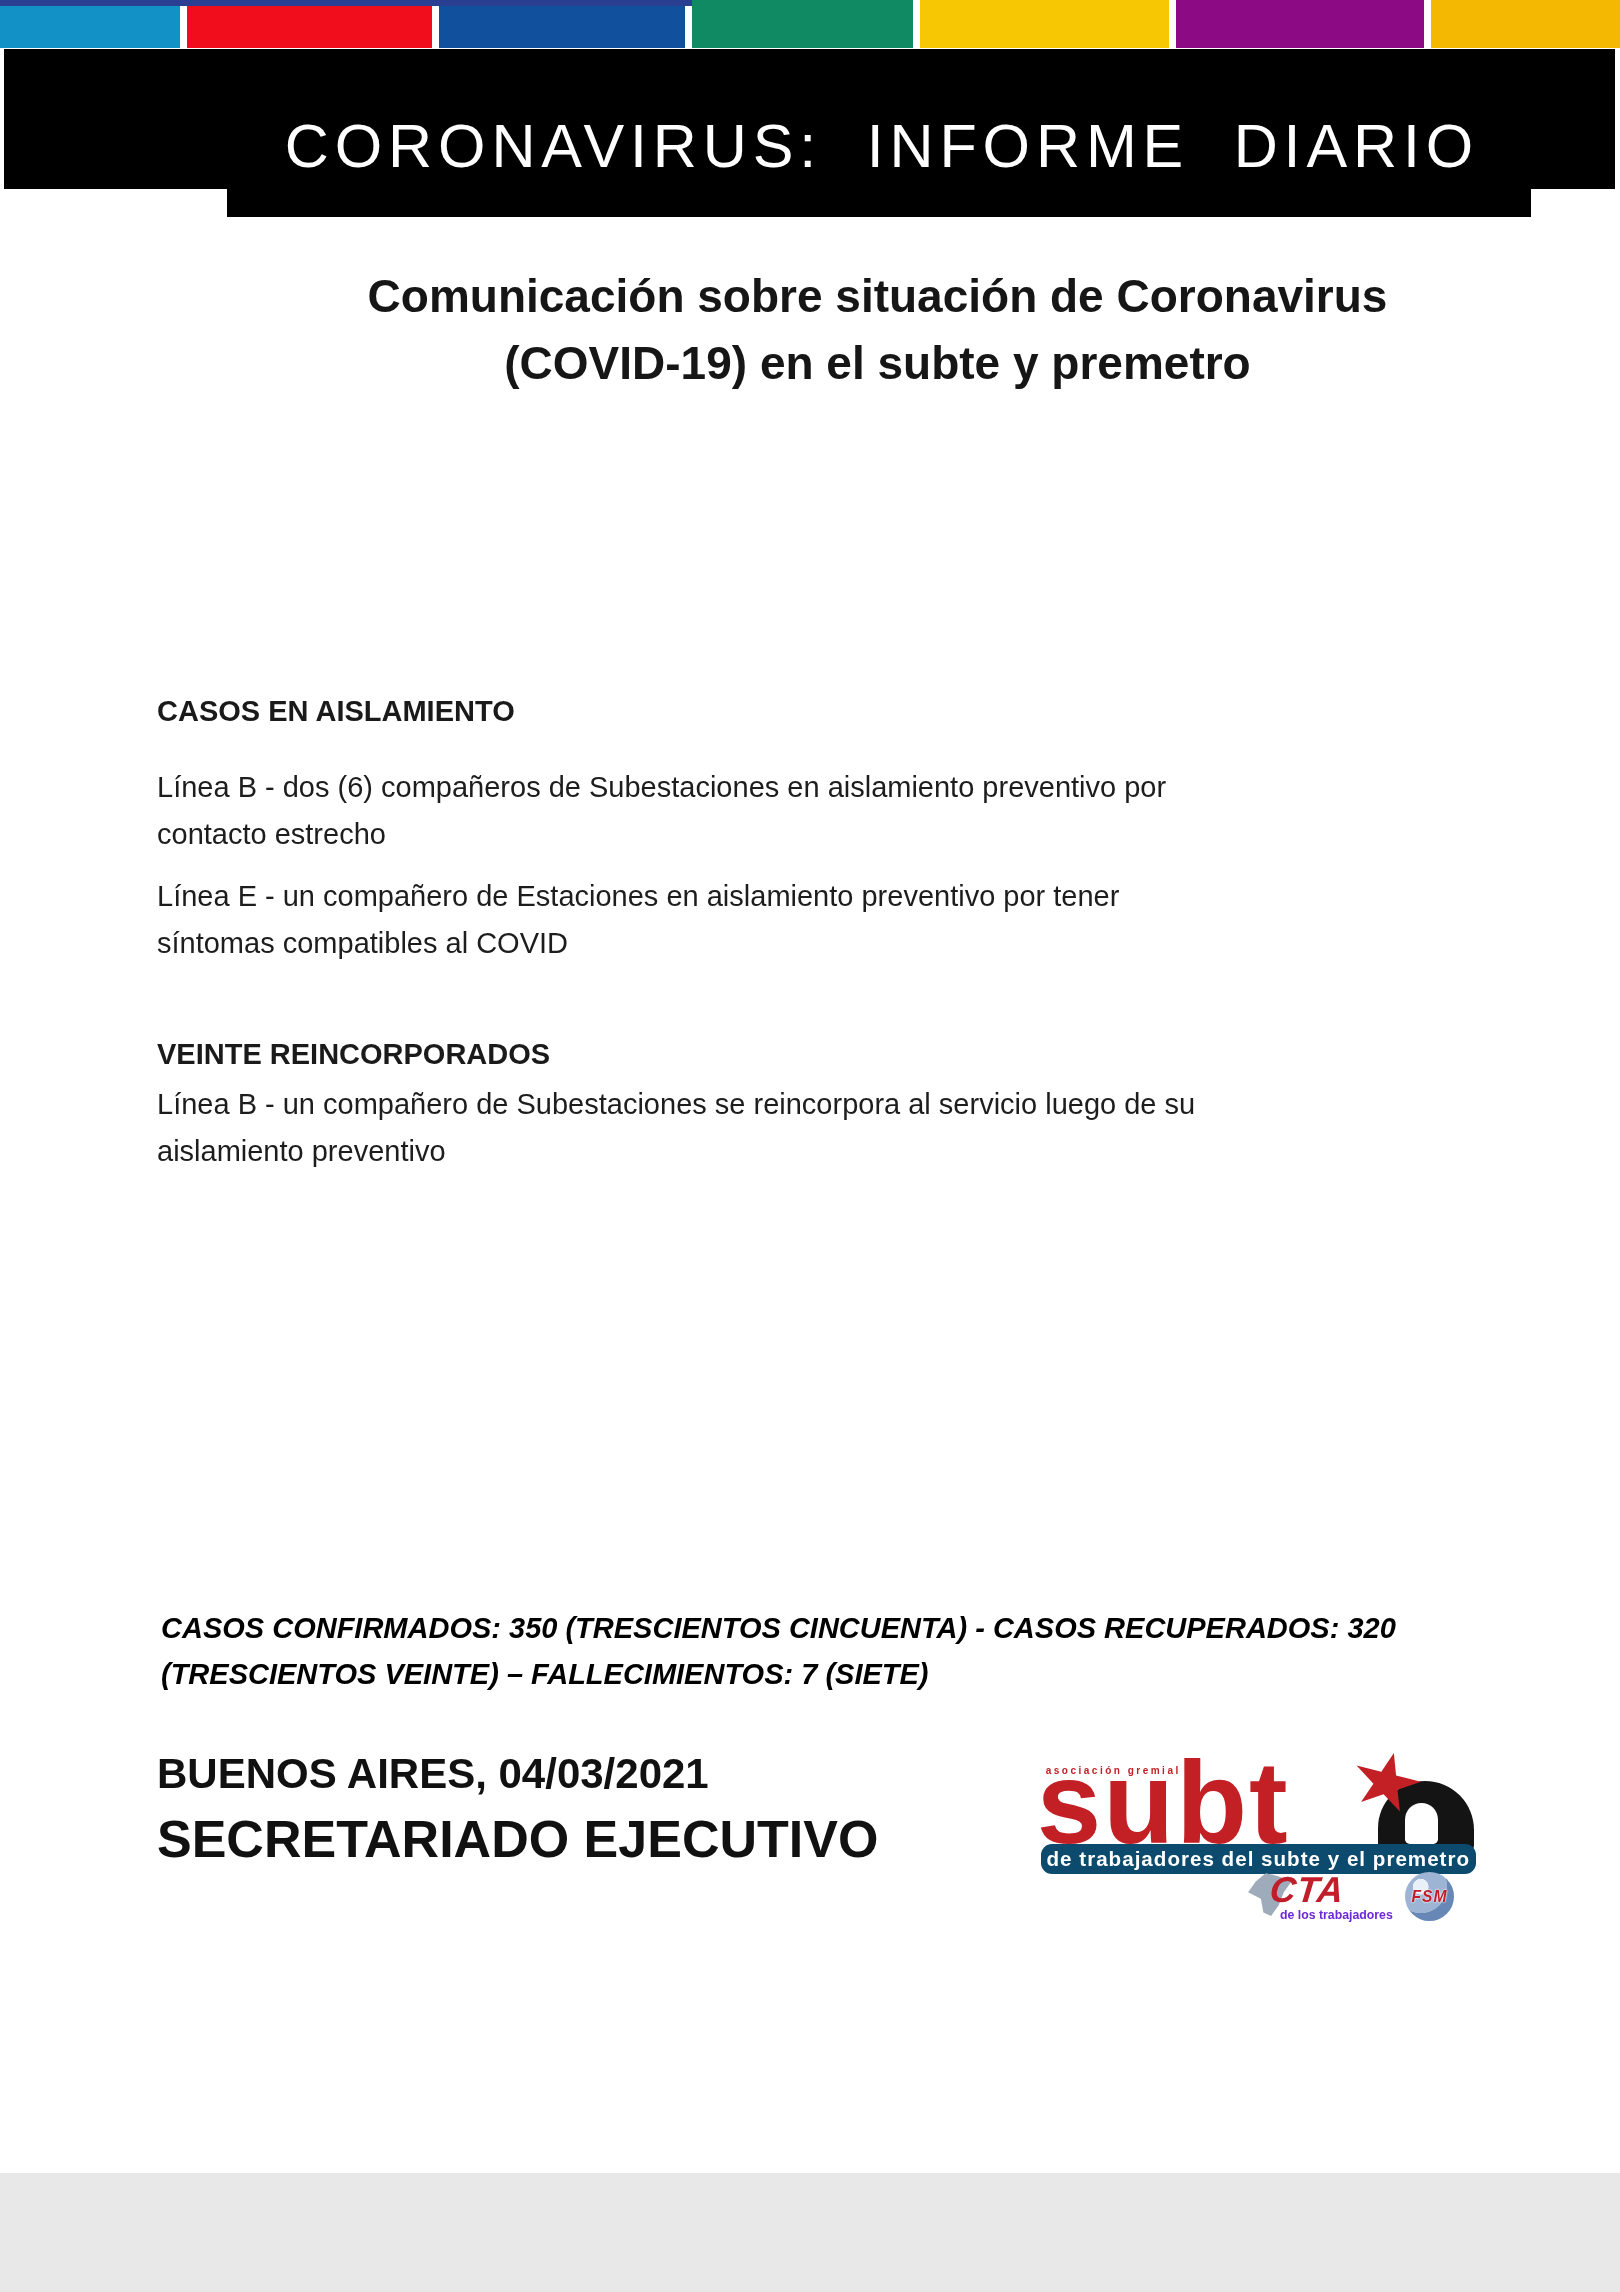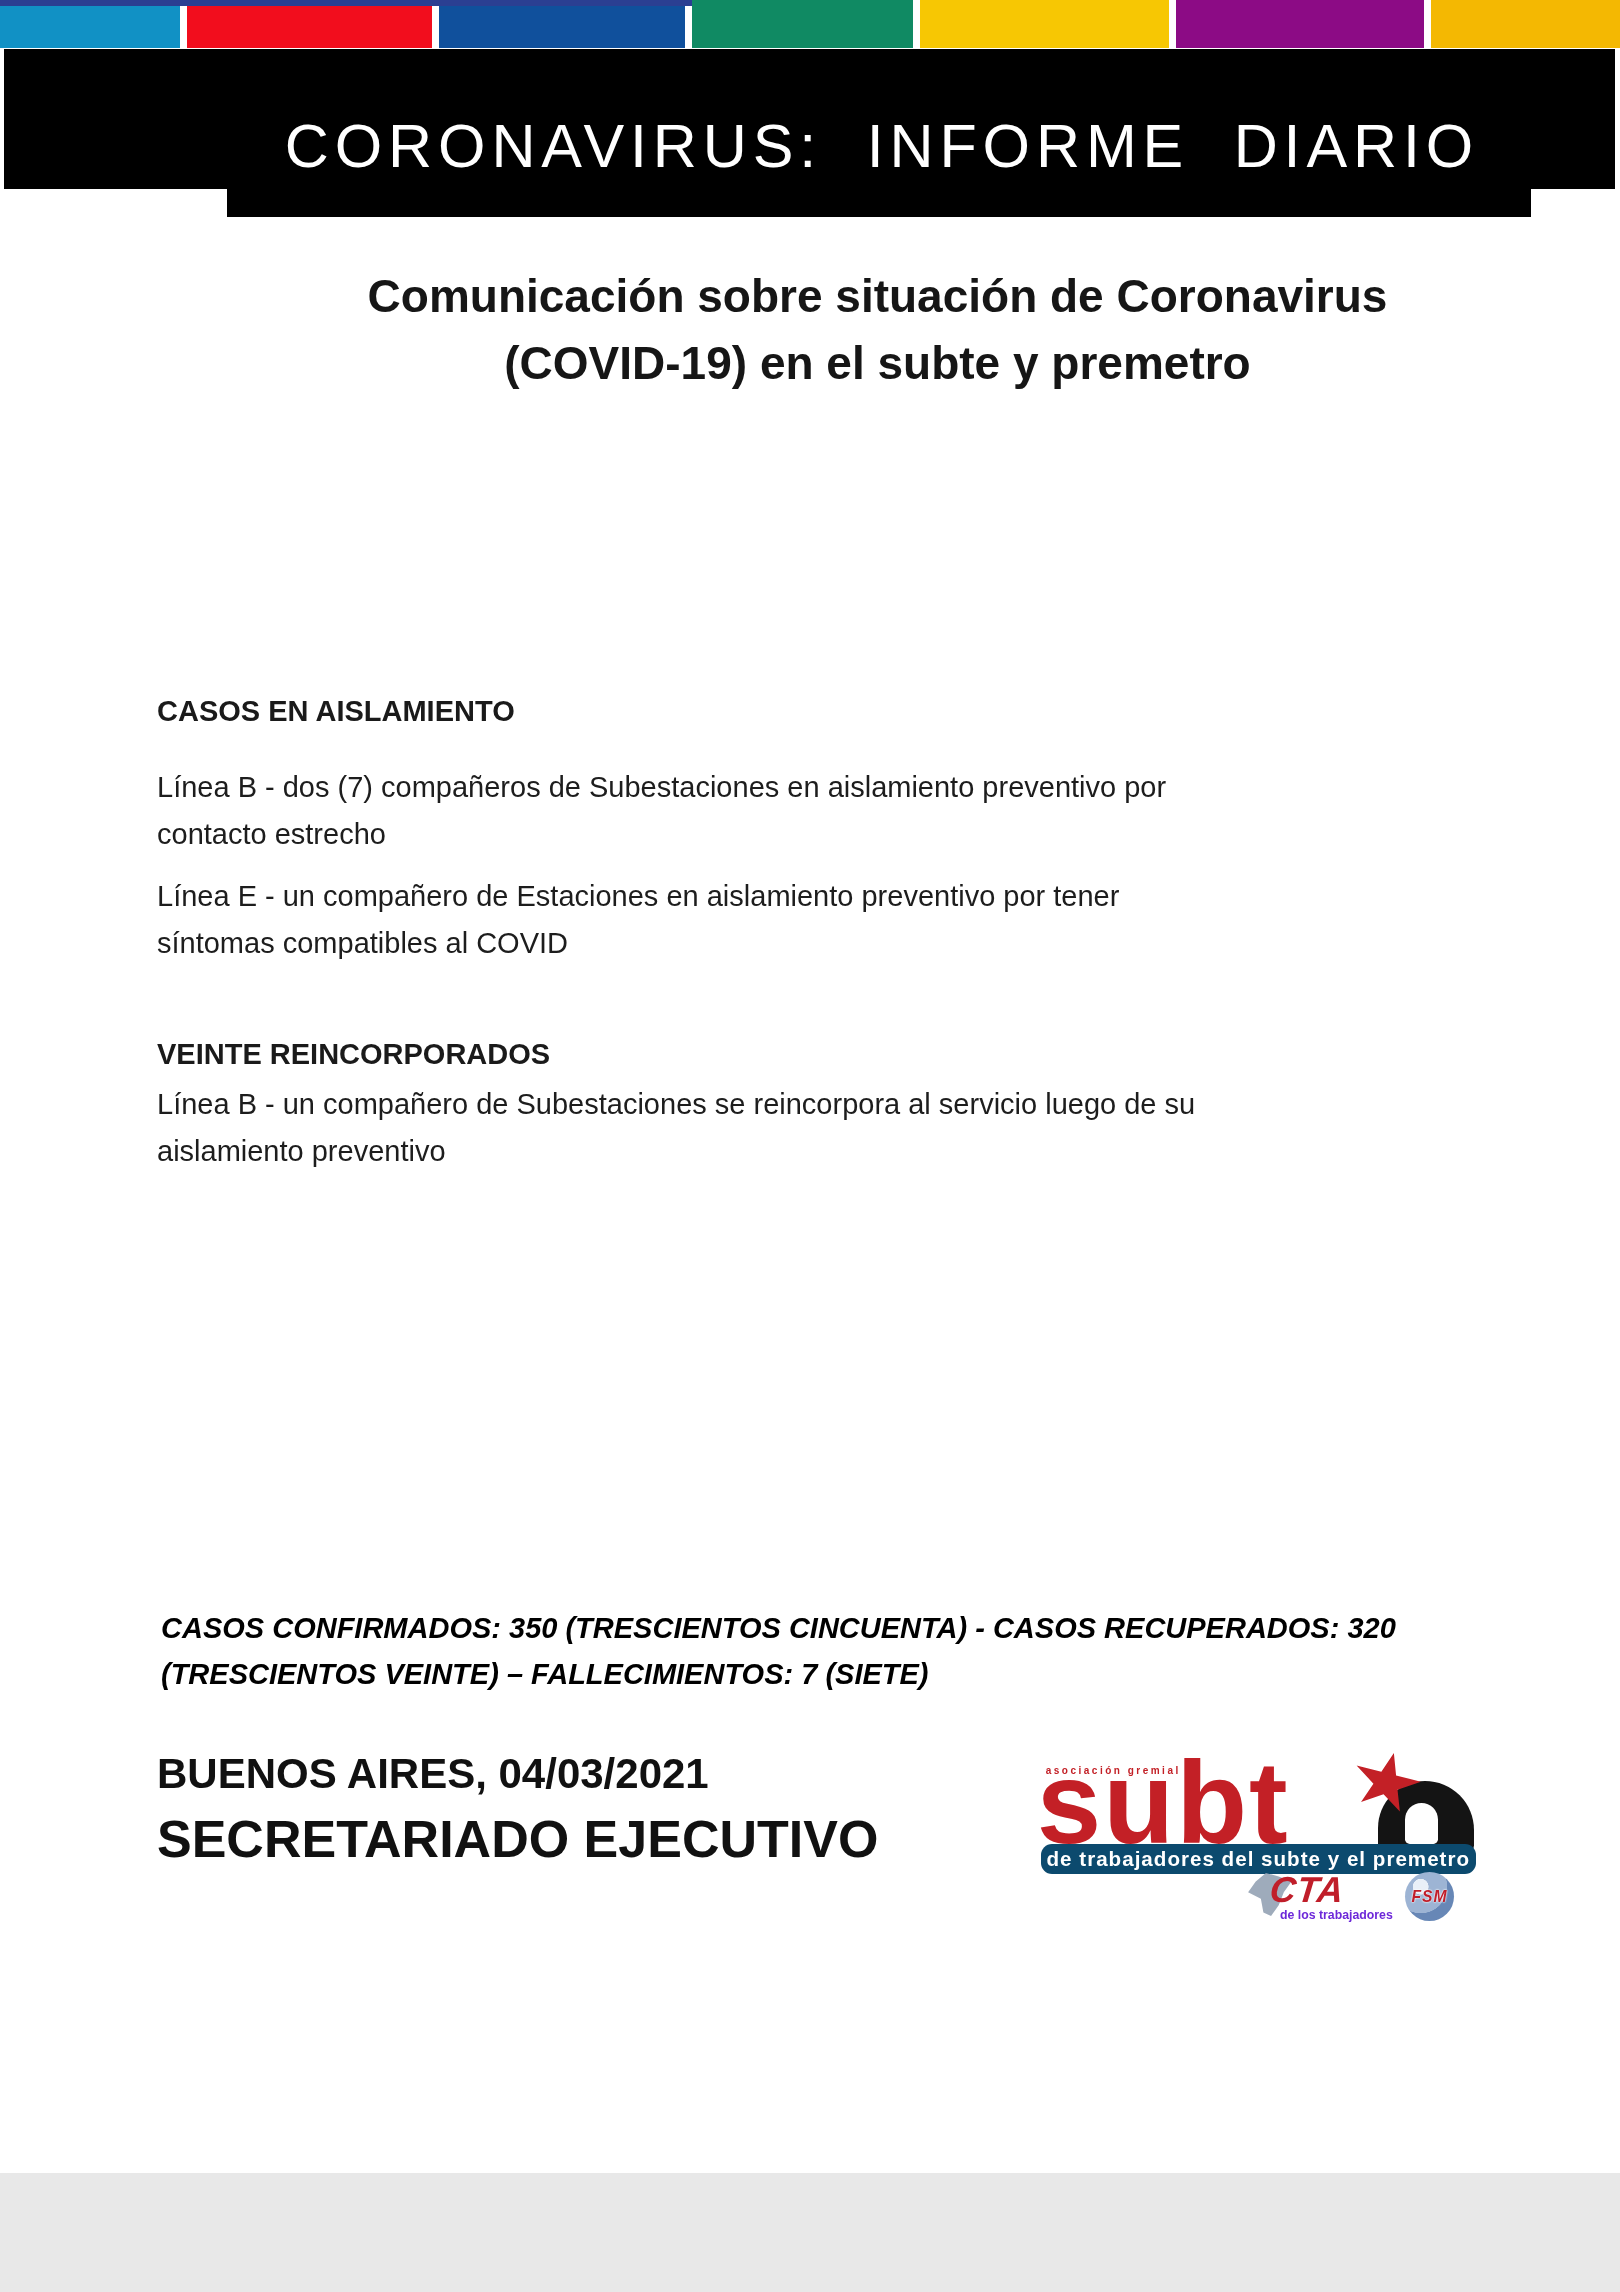--- a/index.html
+++ b/index.html
@@ -135,21 +135,21 @@
   <div class="navy-bar" style="background: rgb(43, 63, 146);"></div>
 
   <div class="banner-main" style="background: rgb(0, 0, 0);"></div>
   <div class="banner-step" style="background: rgb(0, 0, 0);"></div>
   <div class="banner-title" style="color: rgb(255, 255, 255);">CORONAVIRUS: INFORME DIARIO</div>
 
   <div class="doc-heading">Comunicación sobre situación de Coronavirus
 (COVID-19) en el subte y premetro</div>
 
   <div class="section-title" id="sec1-title">CASOS EN AISLAMIENTO</div>
-  <div class="body-par" id="par1">Línea B - dos (7) compañeros de Subestaciones en aislamiento preventivo por
+  <div class="body-par" id="par1">Línea B - dos (6) compañeros de Subestaciones en aislamiento preventivo por
 contacto estrecho</div>
   <div class="body-par" id="par2">Línea E - un compañero de Estaciones en aislamiento preventivo por tener
 síntomas compatibles al COVID</div>
 
   <div class="section-title" id="sec2-title">VEINTE REINCORPORADOS</div>
   <div class="body-par" id="par3">Línea B - un compañero de Subestaciones se reincorpora al servicio luego de su
 aislamiento preventivo</div>
 
   <div class="stats">CASOS CONFIRMADOS: 350 (TRESCIENTOS CINCUENTA) - CASOS RECUPERADOS: 320
 (TRESCIENTOS VEINTE) – FALLECIMIENTOS: 7 (SIETE)</div>

